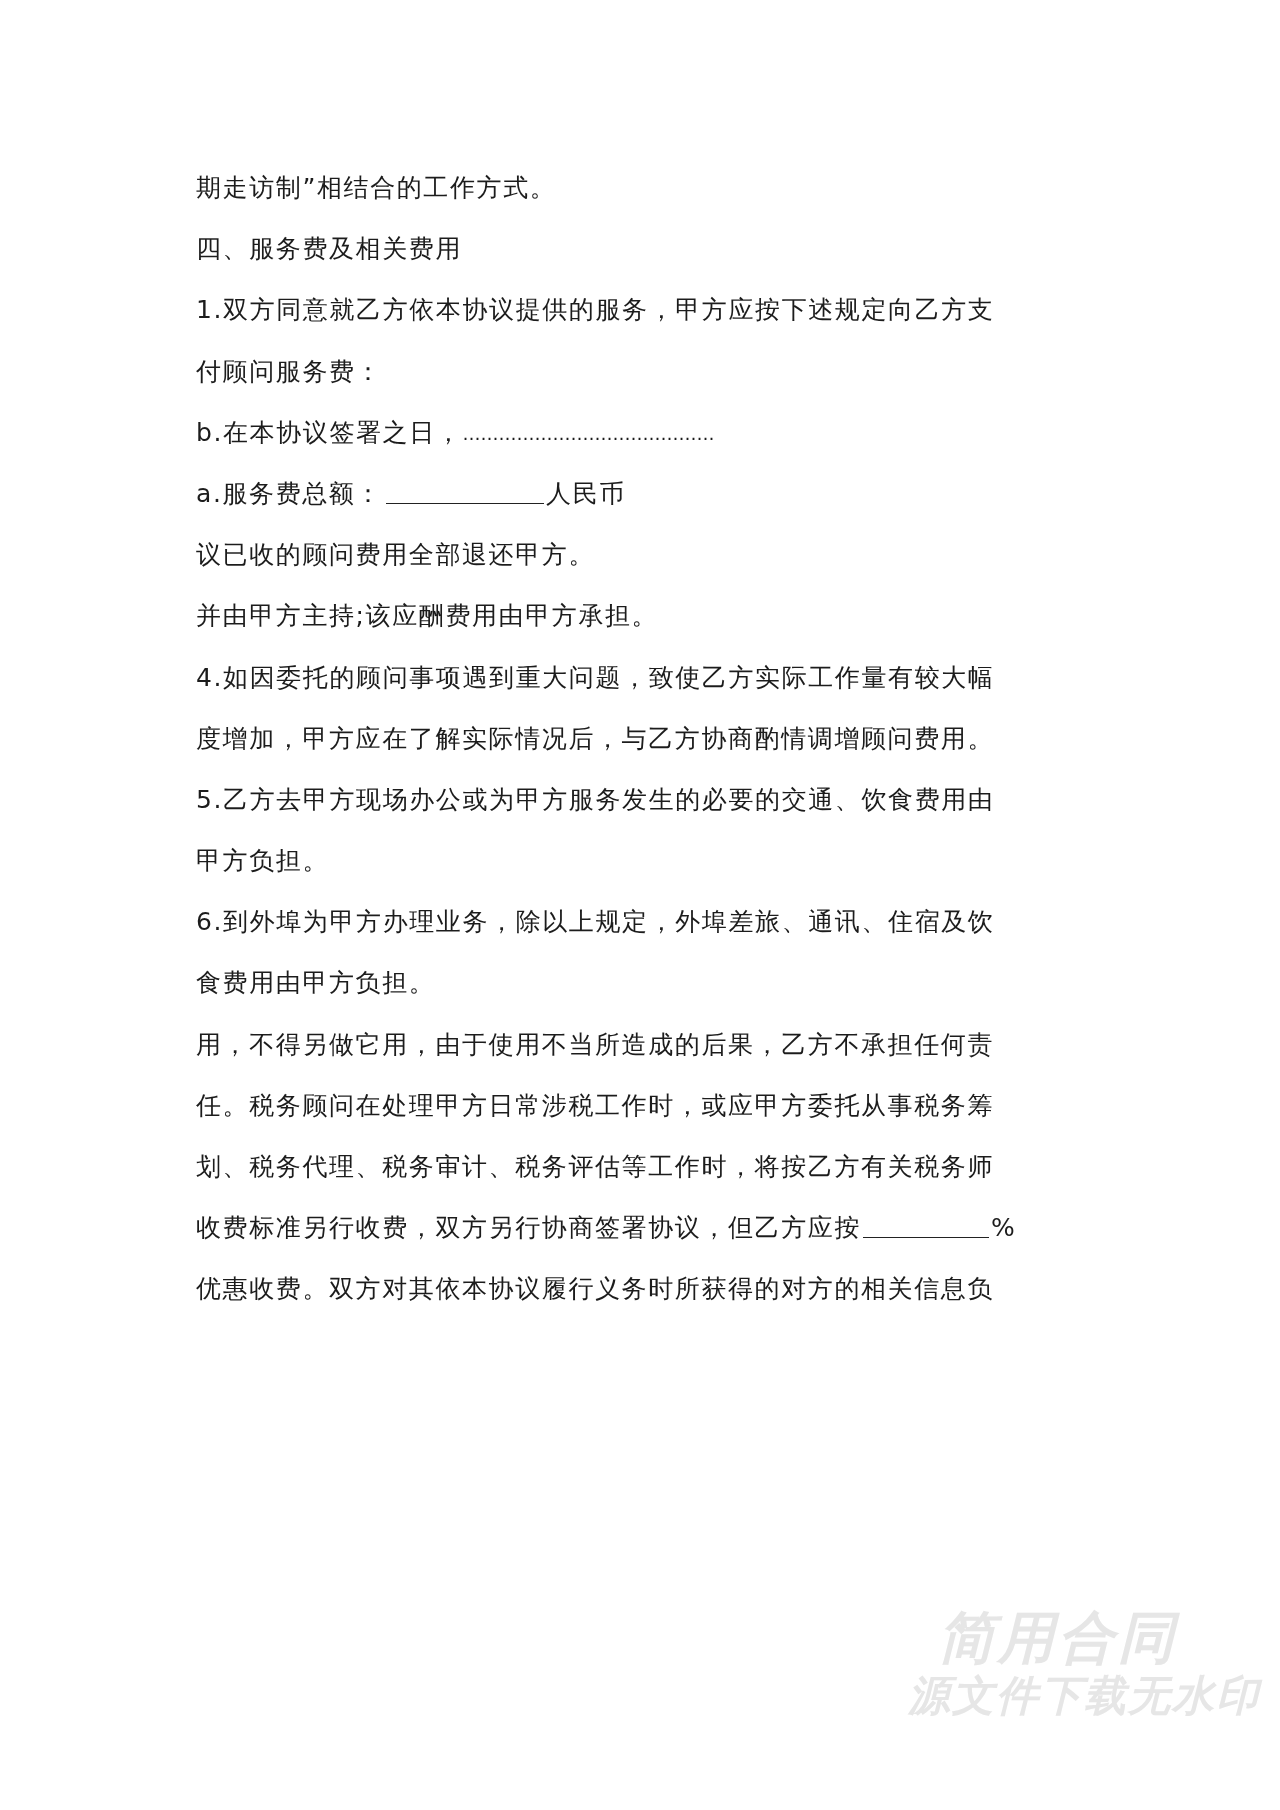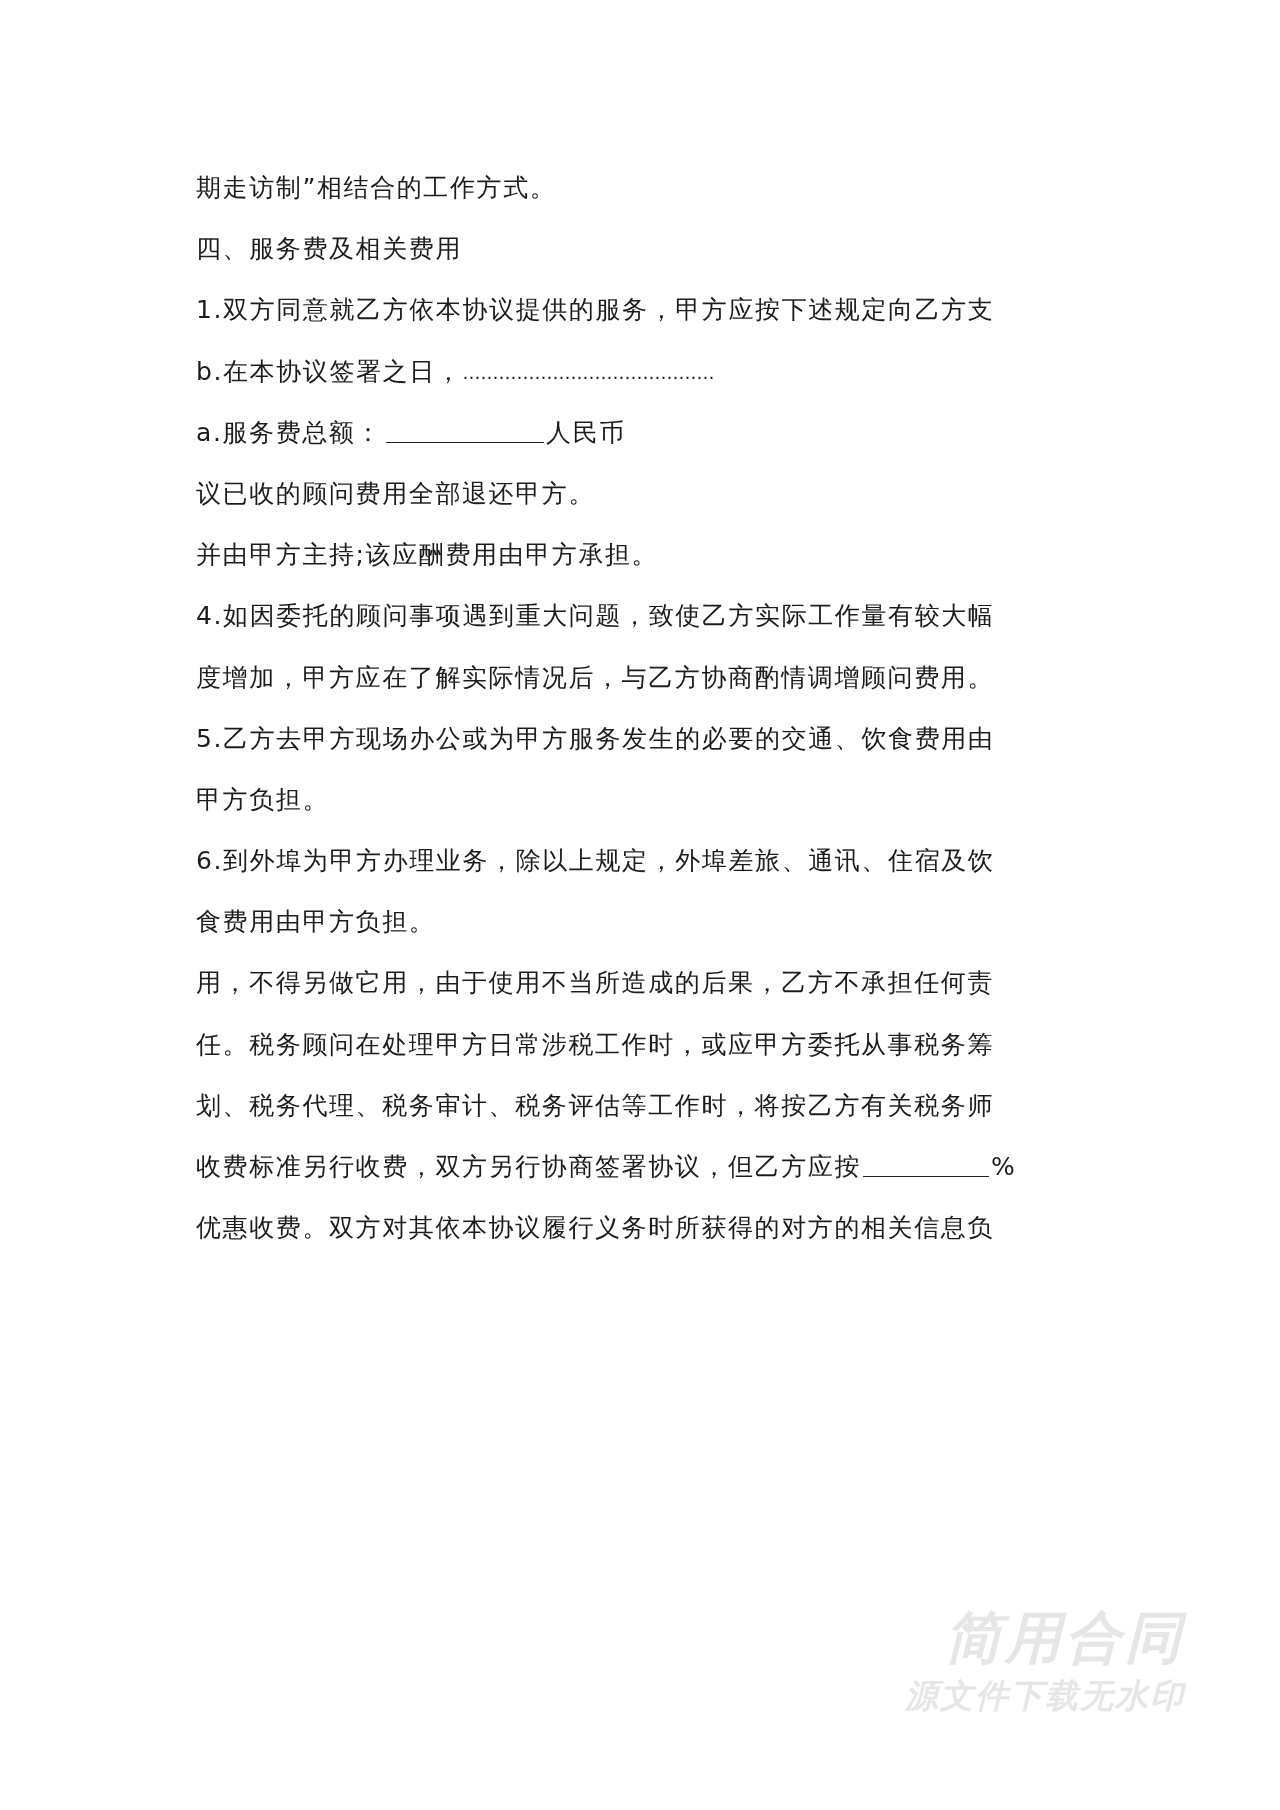--- a/index.html
+++ b/index.html
@@ -46,52 +46,53 @@
     .blank.amount { width: 158px; margin: 0 2px 0 4px; }
     .blank.percent { width: 126px; margin: 0 2px 0 2px; border-bottom-style: solid; }
     .dots {
       display: inline-block;
       letter-spacing: 0;
       font-size: 18px;
       vertical-align: 1px;
     }
     .watermark {
       position: absolute;
-      left: 885px;
+      left: 908px;
       width: 300px;
-      text-align: right;
+      text-align: center;
       color: #e6e6e6;
       font-weight: bold;
       font-style: italic;
       white-space: nowrap;
       user-select: none;
     }
     .wm-title {
       top: 1608px;
       font-size: 56px;
       letter-spacing: 4px;
       line-height: 60px;
       font-family: "DejaVu Sans", sans-serif;
     }
     .wm-sub {
       top: 1676px;
-      font-size: 33px;
+      font-size: 42px;
       letter-spacing: 2px;
       line-height: 40px;
       font-family: Liberation Serif, serif;
     }
   </style>
 </head>
 <body>
 
 <div class="page">
   <div class="content">
     <div class="line">期走访制”相结合的工作方式。</div>
     <div class="line">四、服务费及相关费用</div>
     <div class="line">1.双方同意就乙方依本协议提供的服务，甲方应按下述规定向乙方支</div>
+    <div class="line">付顾问服务费：</div>
     <div class="line">
       <span>b.在本协议签署之日，</span><span class="dots">……………………………………</span>
     </div>
     <div class="line">
       <span>a.服务费总额：</span><span class="blank amount"></span><span>人民币</span>
     </div>
     <div class="line">议已收的顾问费用全部退还甲方。</div>
     <div class="line">并由甲方主持;该应酬费用由甲方承担。</div>
     <div class="line">4.如因委托的顾问事项遇到重大问题，致使乙方实际工作量有较大幅</div>
     <div class="line">度增加，甲方应在了解实际情况后，与乙方协商酌情调增顾问费用。</div>

